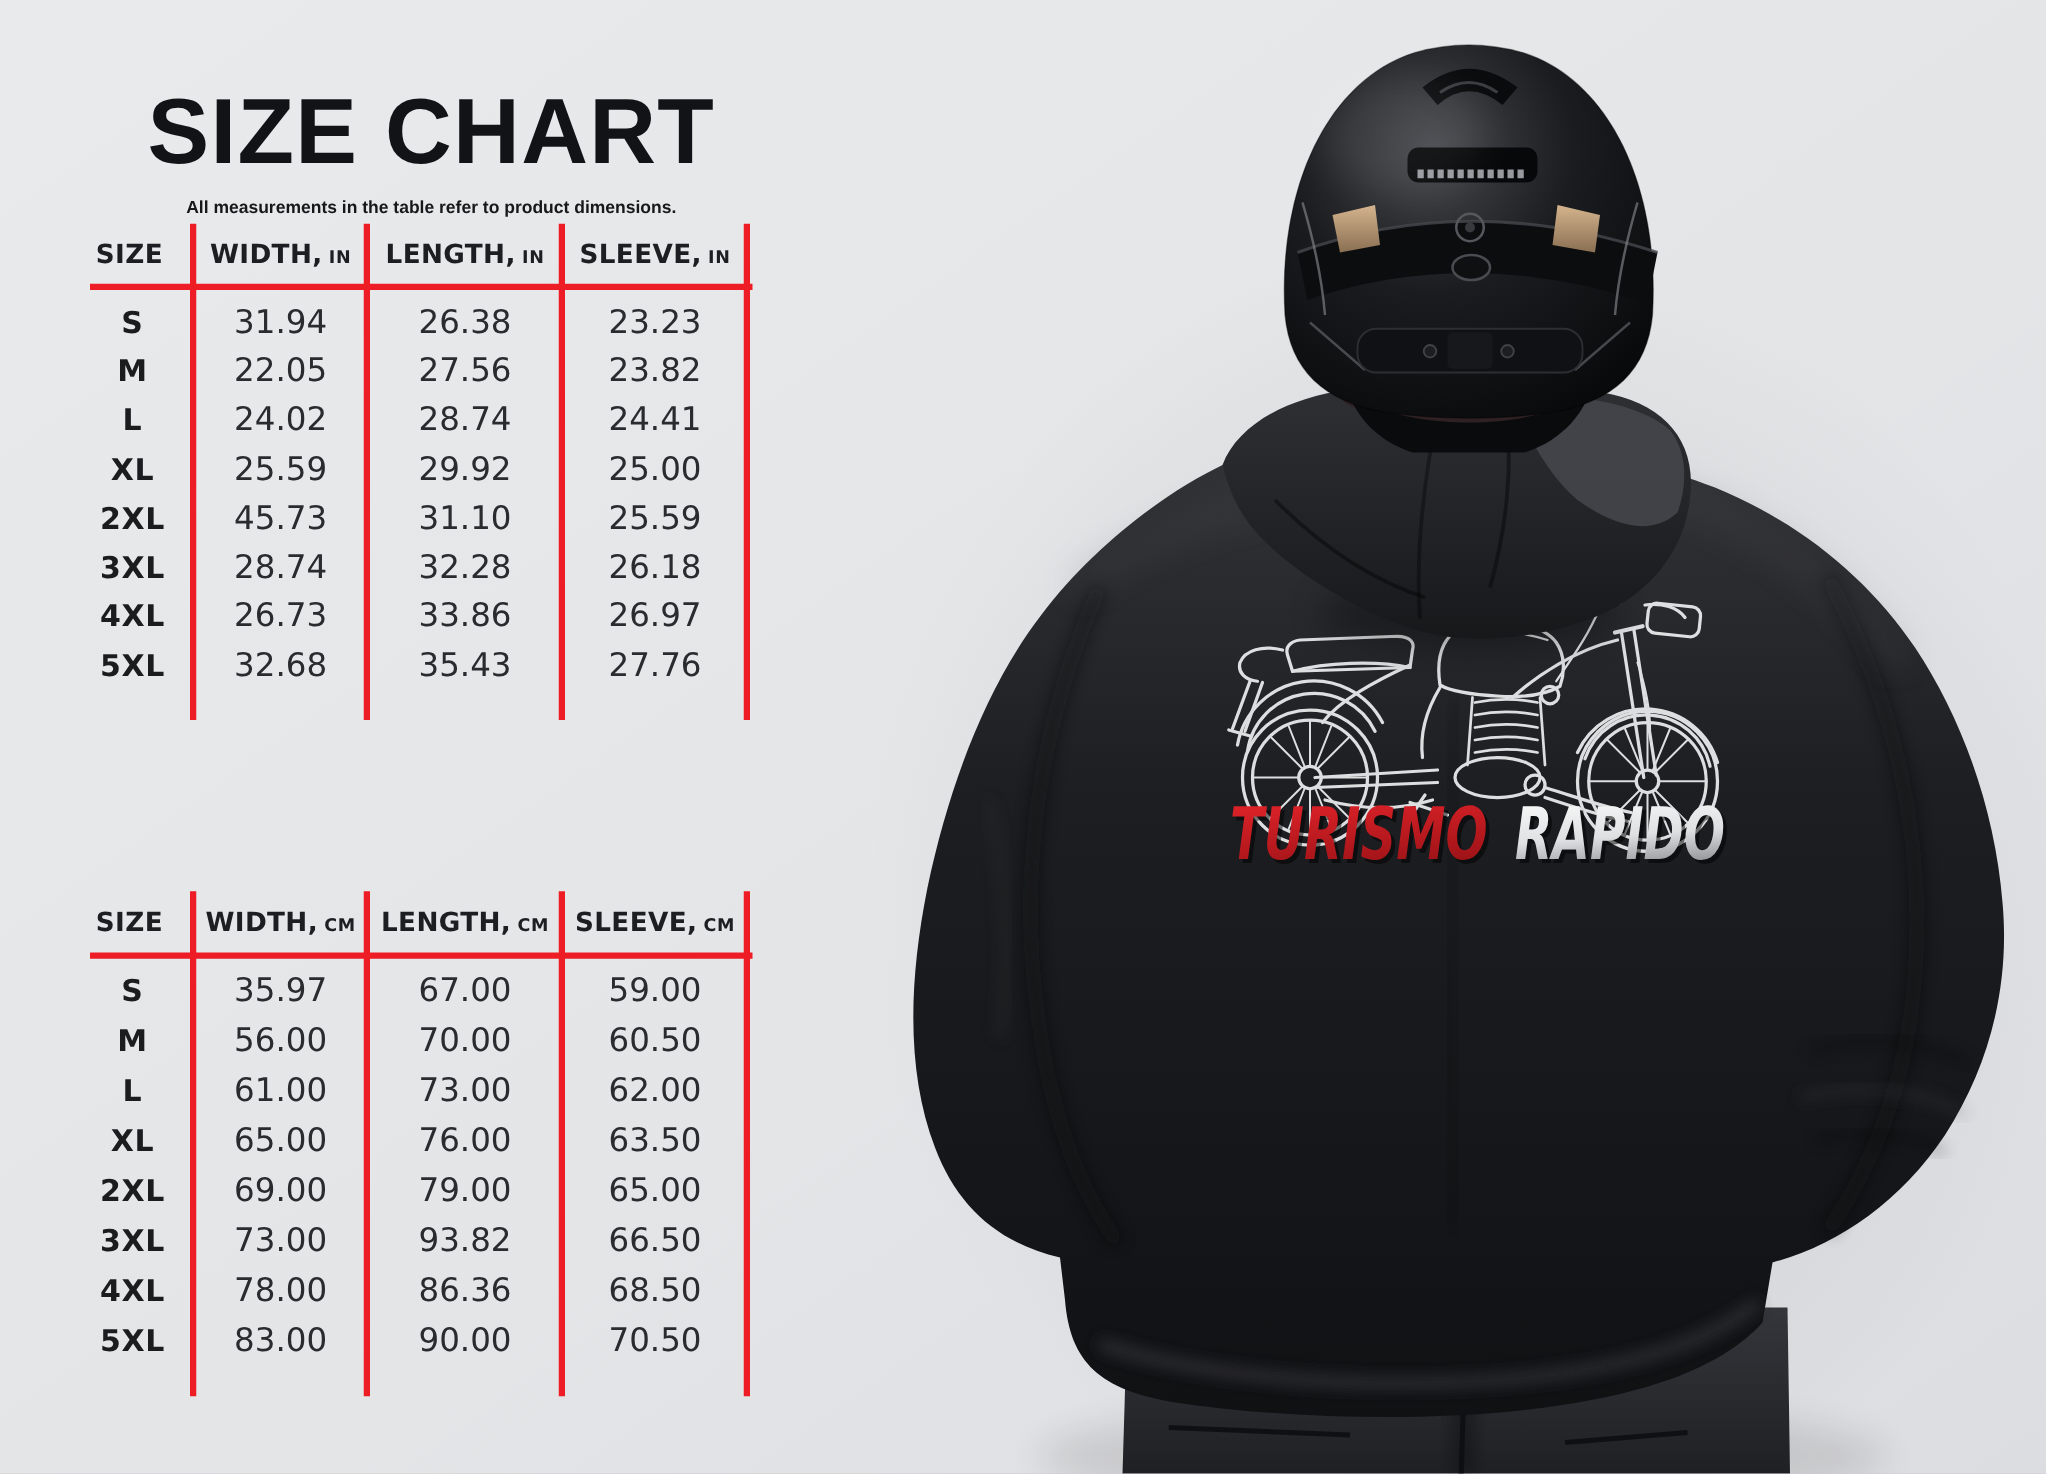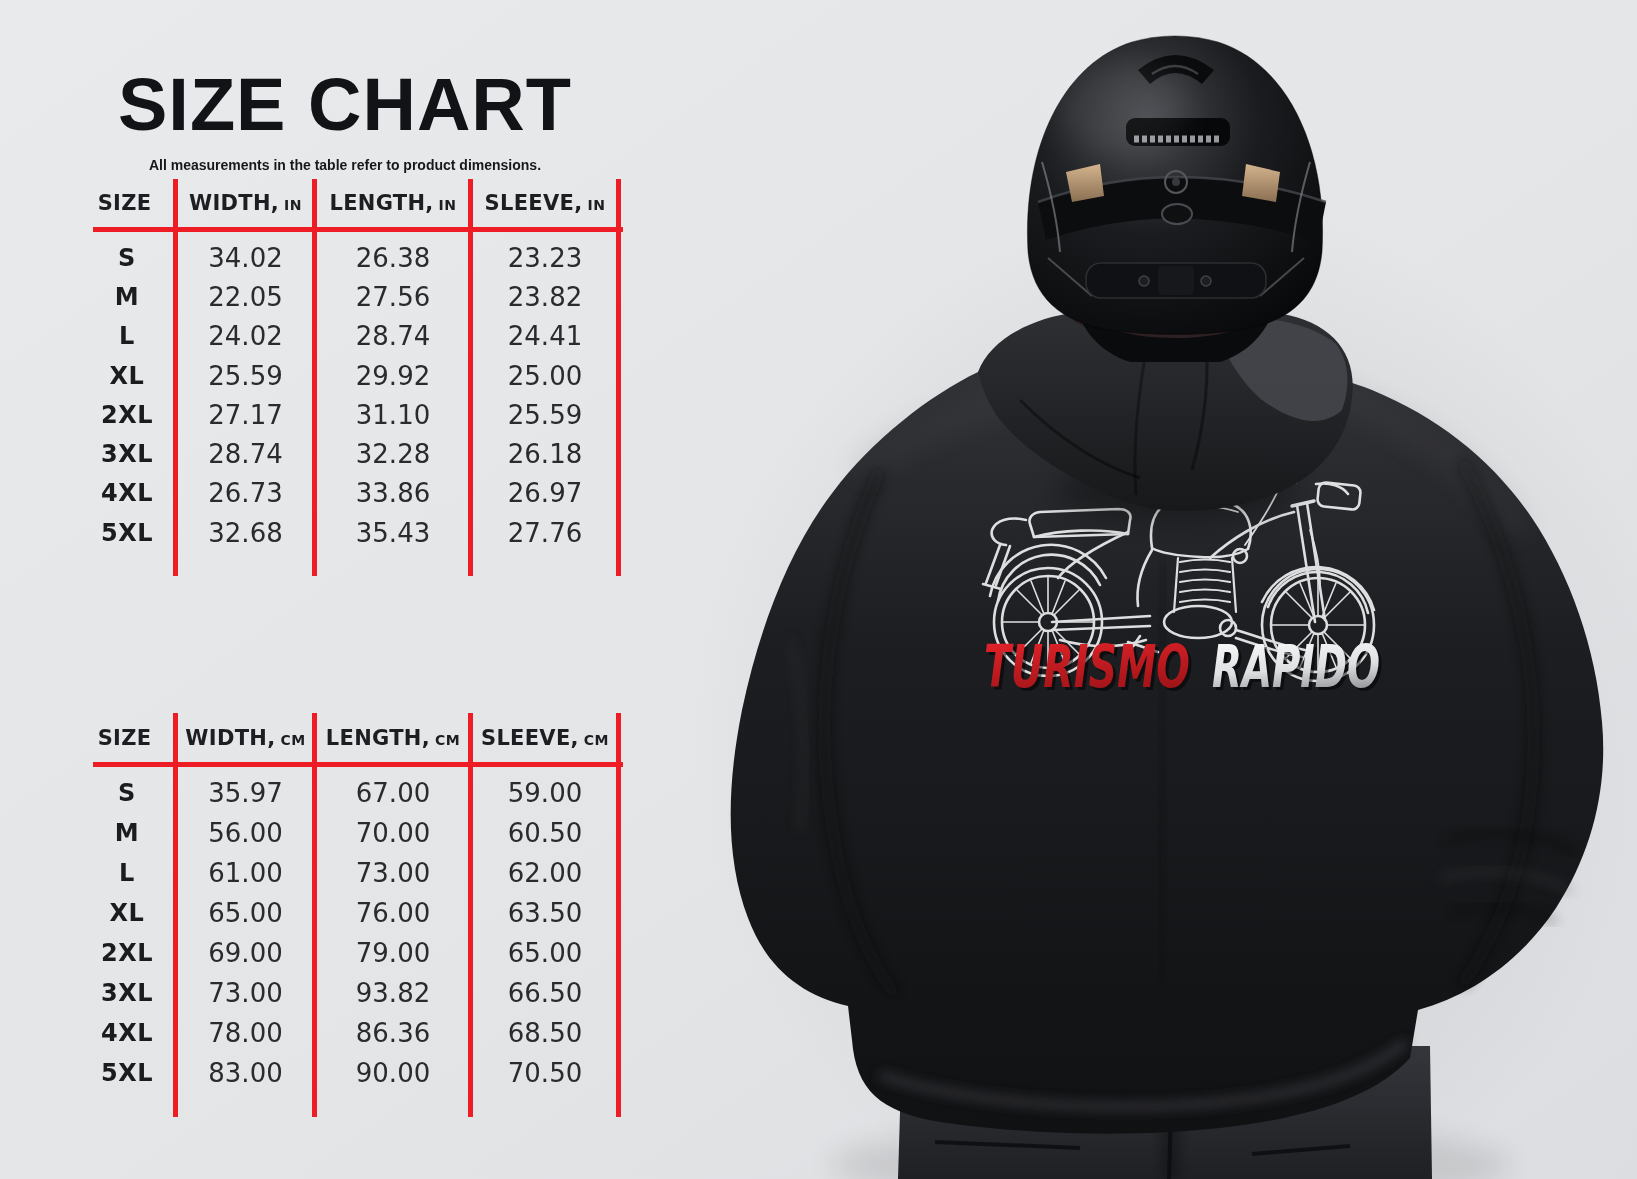--- a/index.html
+++ b/index.html
@@ -13,21 +13,21 @@
   .page-title{
     margin:44px 0 0 0;text-align:center;
     font-family:"Liberation Sans","DejaVu Sans",sans-serif;
     font-size:74px;font-weight:bold;letter-spacing:1px;color:#121316;
   }
   .page-subtitle{
     margin:10px 0 0 0;text-align:center;
     font-family:"Liberation Sans","DejaVu Sans",sans-serif;
     font-size:14px;font-weight:bold;color:#17181a;letter-spacing:0px;
   }
-  .size-table{position:absolute;left:78px;width:545px;}
+  .size-table{position:absolute;left:57px;width:545px;}
   .size-table.t1{top:179px;height:397px;}
   .size-table.t2{top:713px;height:404px;}
   .thead,.trow{
     display:grid;grid-template-columns:98px 139px 156px 148px;
     align-items:center;text-align:center;
   }
   .t1 .thead{height:48px;} .t2 .thead{height:49px;}
   .th{font-size:21px;font-weight:bold;color:#1d1e21;letter-spacing:.3px;white-space:nowrap;}
   .th .unit{font-size:14px;font-weight:bold;margin-left:5px;letter-spacing:.5px;}
   .hline{position:absolute;left:15px;width:530px;height:5px;background:var(--red);}
@@ -262,21 +262,21 @@
     <div class="thead">
       <div class="th"><span>SIZE</span><span class="unit"></span></div>
       <div class="th"><span>WIDTH,</span><span class="unit">IN</span></div>
       <div class="th"><span>LENGTH,</span><span class="unit">IN</span></div>
       <div class="th"><span>SLEEVE,</span><span class="unit">IN</span></div>
     </div>
     <div class="hline"></div>
     <div class="tbody">
         <div class="trow">
         <div class="td size-cell">S</div>
-        <div class="td">34.02</div>
+        <div class="td">31.94</div>
         <div class="td">26.38</div>
         <div class="td">23.23</div>
       </div>
         <div class="trow">
         <div class="td size-cell">M</div>
         <div class="td">22.05</div>
         <div class="td">27.56</div>
         <div class="td">23.82</div>
       </div>
         <div class="trow">
@@ -286,21 +286,21 @@
         <div class="td">24.41</div>
       </div>
         <div class="trow">
         <div class="td size-cell">XL</div>
         <div class="td">25.59</div>
         <div class="td">29.92</div>
         <div class="td">25.00</div>
       </div>
         <div class="trow">
         <div class="td size-cell">2XL</div>
-        <div class="td">27.17</div>
+        <div class="td">45.73</div>
         <div class="td">31.10</div>
         <div class="td">25.59</div>
       </div>
         <div class="trow">
         <div class="td size-cell">3XL</div>
         <div class="td">28.74</div>
         <div class="td">32.28</div>
         <div class="td">26.18</div>
       </div>
         <div class="trow">

